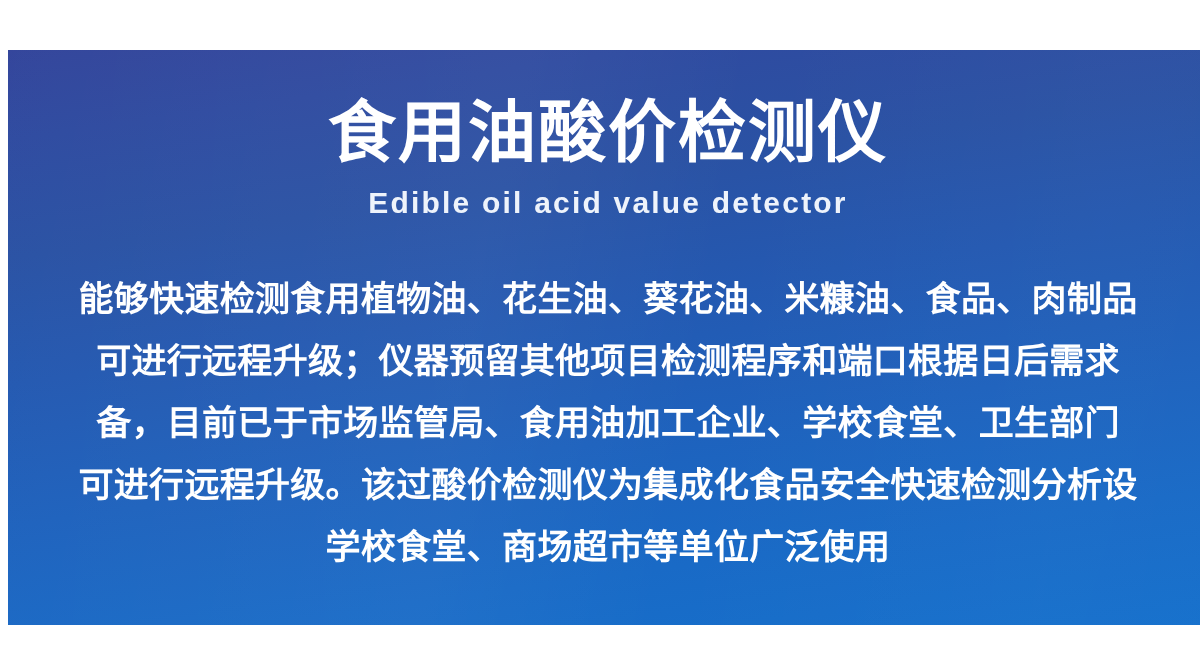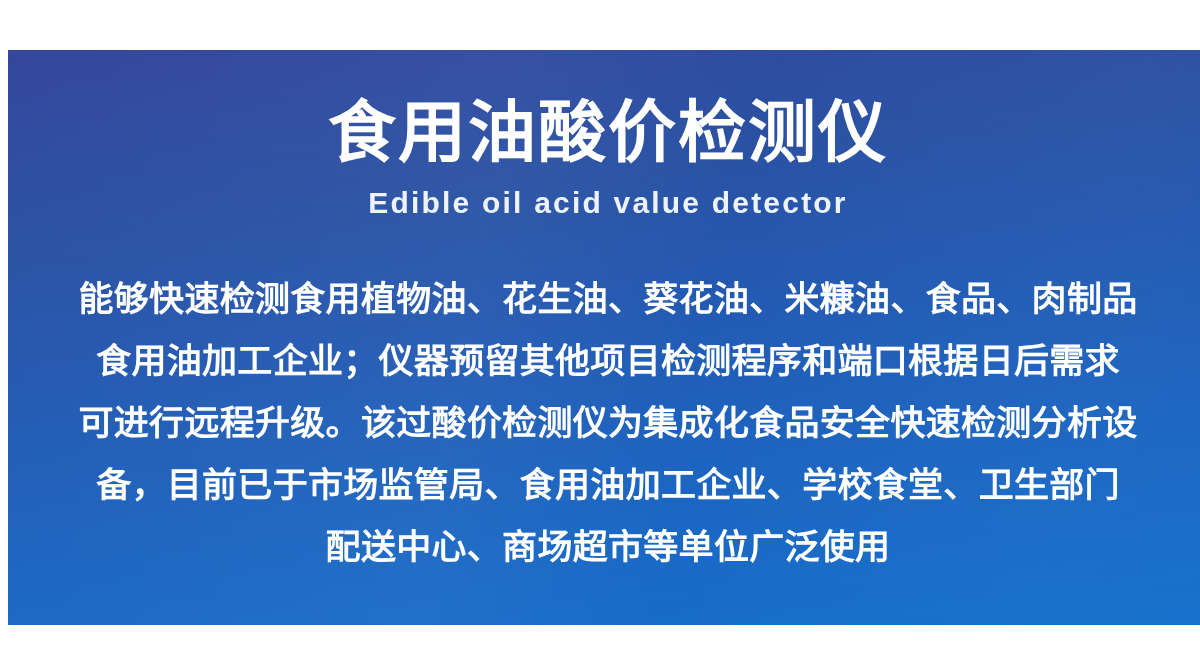--- a/index.html
+++ b/index.html
@@ -101,20 +101,20 @@
 
 <div id="banner">
   <div id="content">
 
     <h1 id="title">食用油酸价检测仪</h1>
 
     <div id="subtitle">Edible oil acid value detector</div>
 
     <div id="description">
       <span class="desc-line">能够快速检测食用植物油、花生油、葵花油、米糠油、食品、肉制品</span>
-      <span class="desc-line">食用油加工企业；仪器预留其他项目检测程序和端口根据日后需求</span>
+      <span class="desc-line">可进行远程升级；仪器预留其他项目检测程序和端口根据日后需求</span>
+      <span class="desc-line">备，目前已于市场监管局、食用油加工企业、学校食堂、卫生部门</span>
       <span class="desc-line">可进行远程升级。该过酸价检测仪为集成化食品安全快速检测分析设</span>
-      <span class="desc-line">备，目前已于市场监管局、食用油加工企业、学校食堂、卫生部门</span>
-      <span class="desc-line">配送中心、商场超市等单位广泛使用</span>
+      <span class="desc-line">学校食堂、商场超市等单位广泛使用</span>
     </div>
 
   </div>
 </div>
 
 </body></html>

